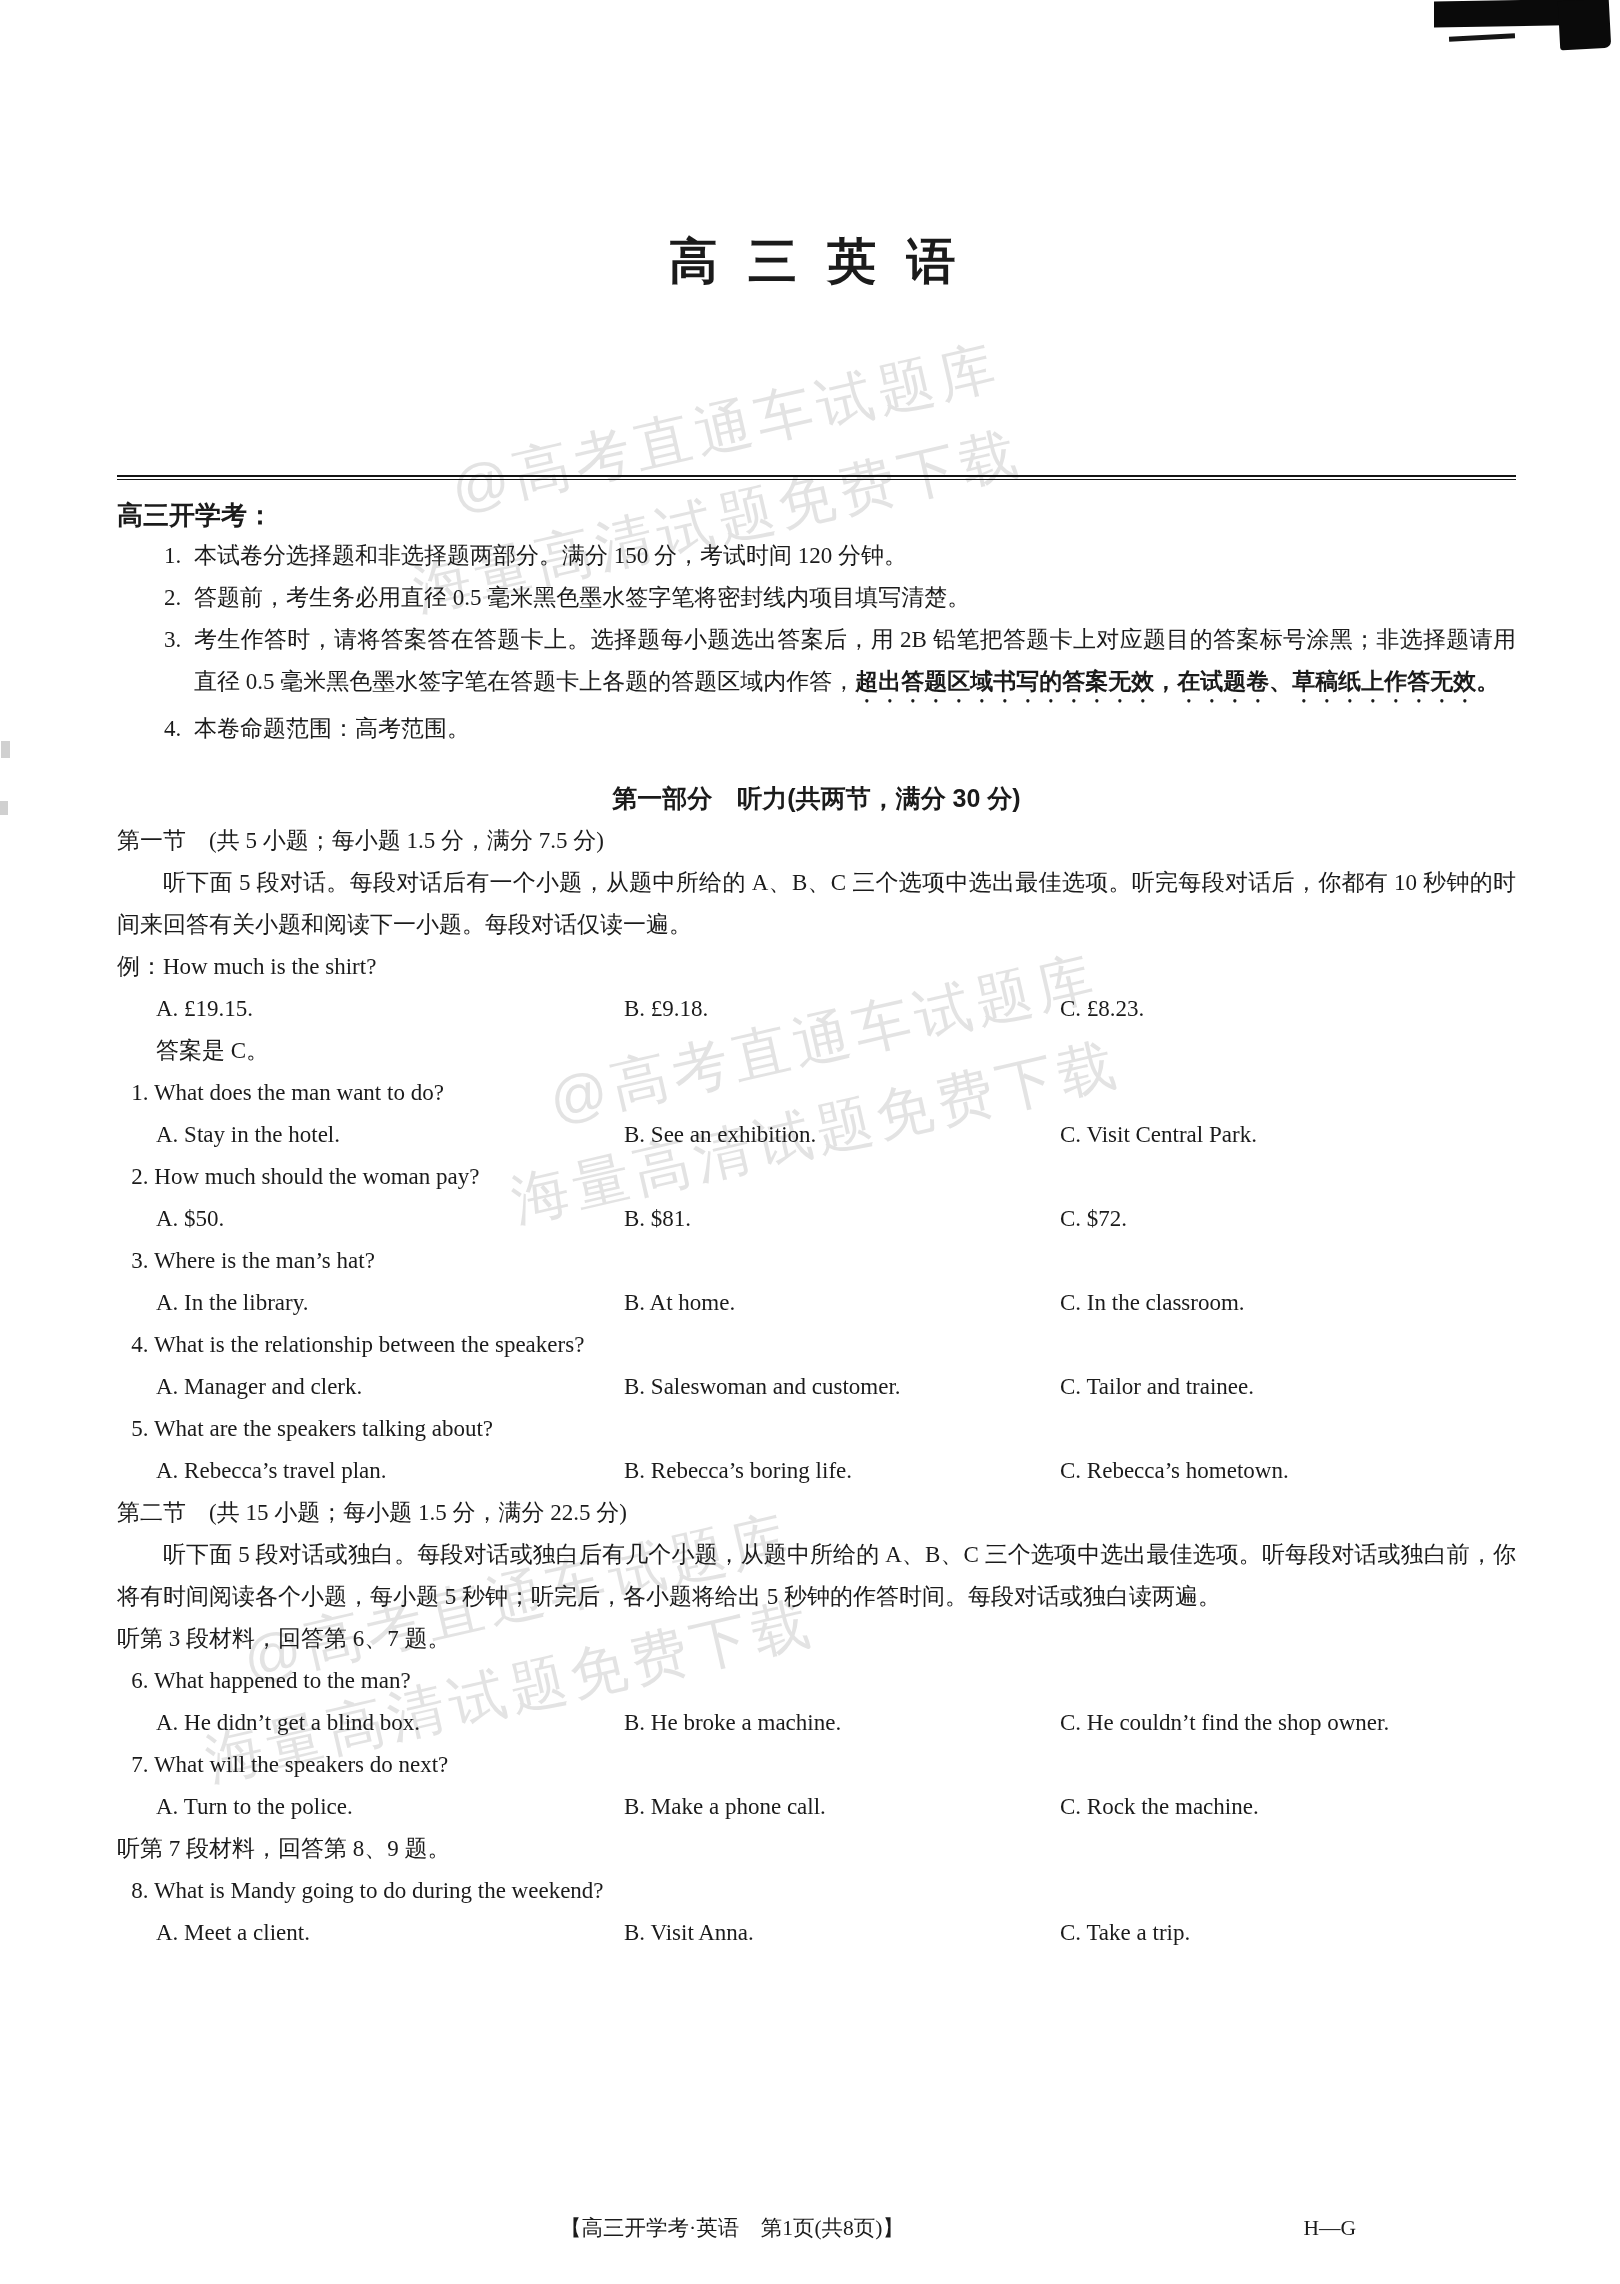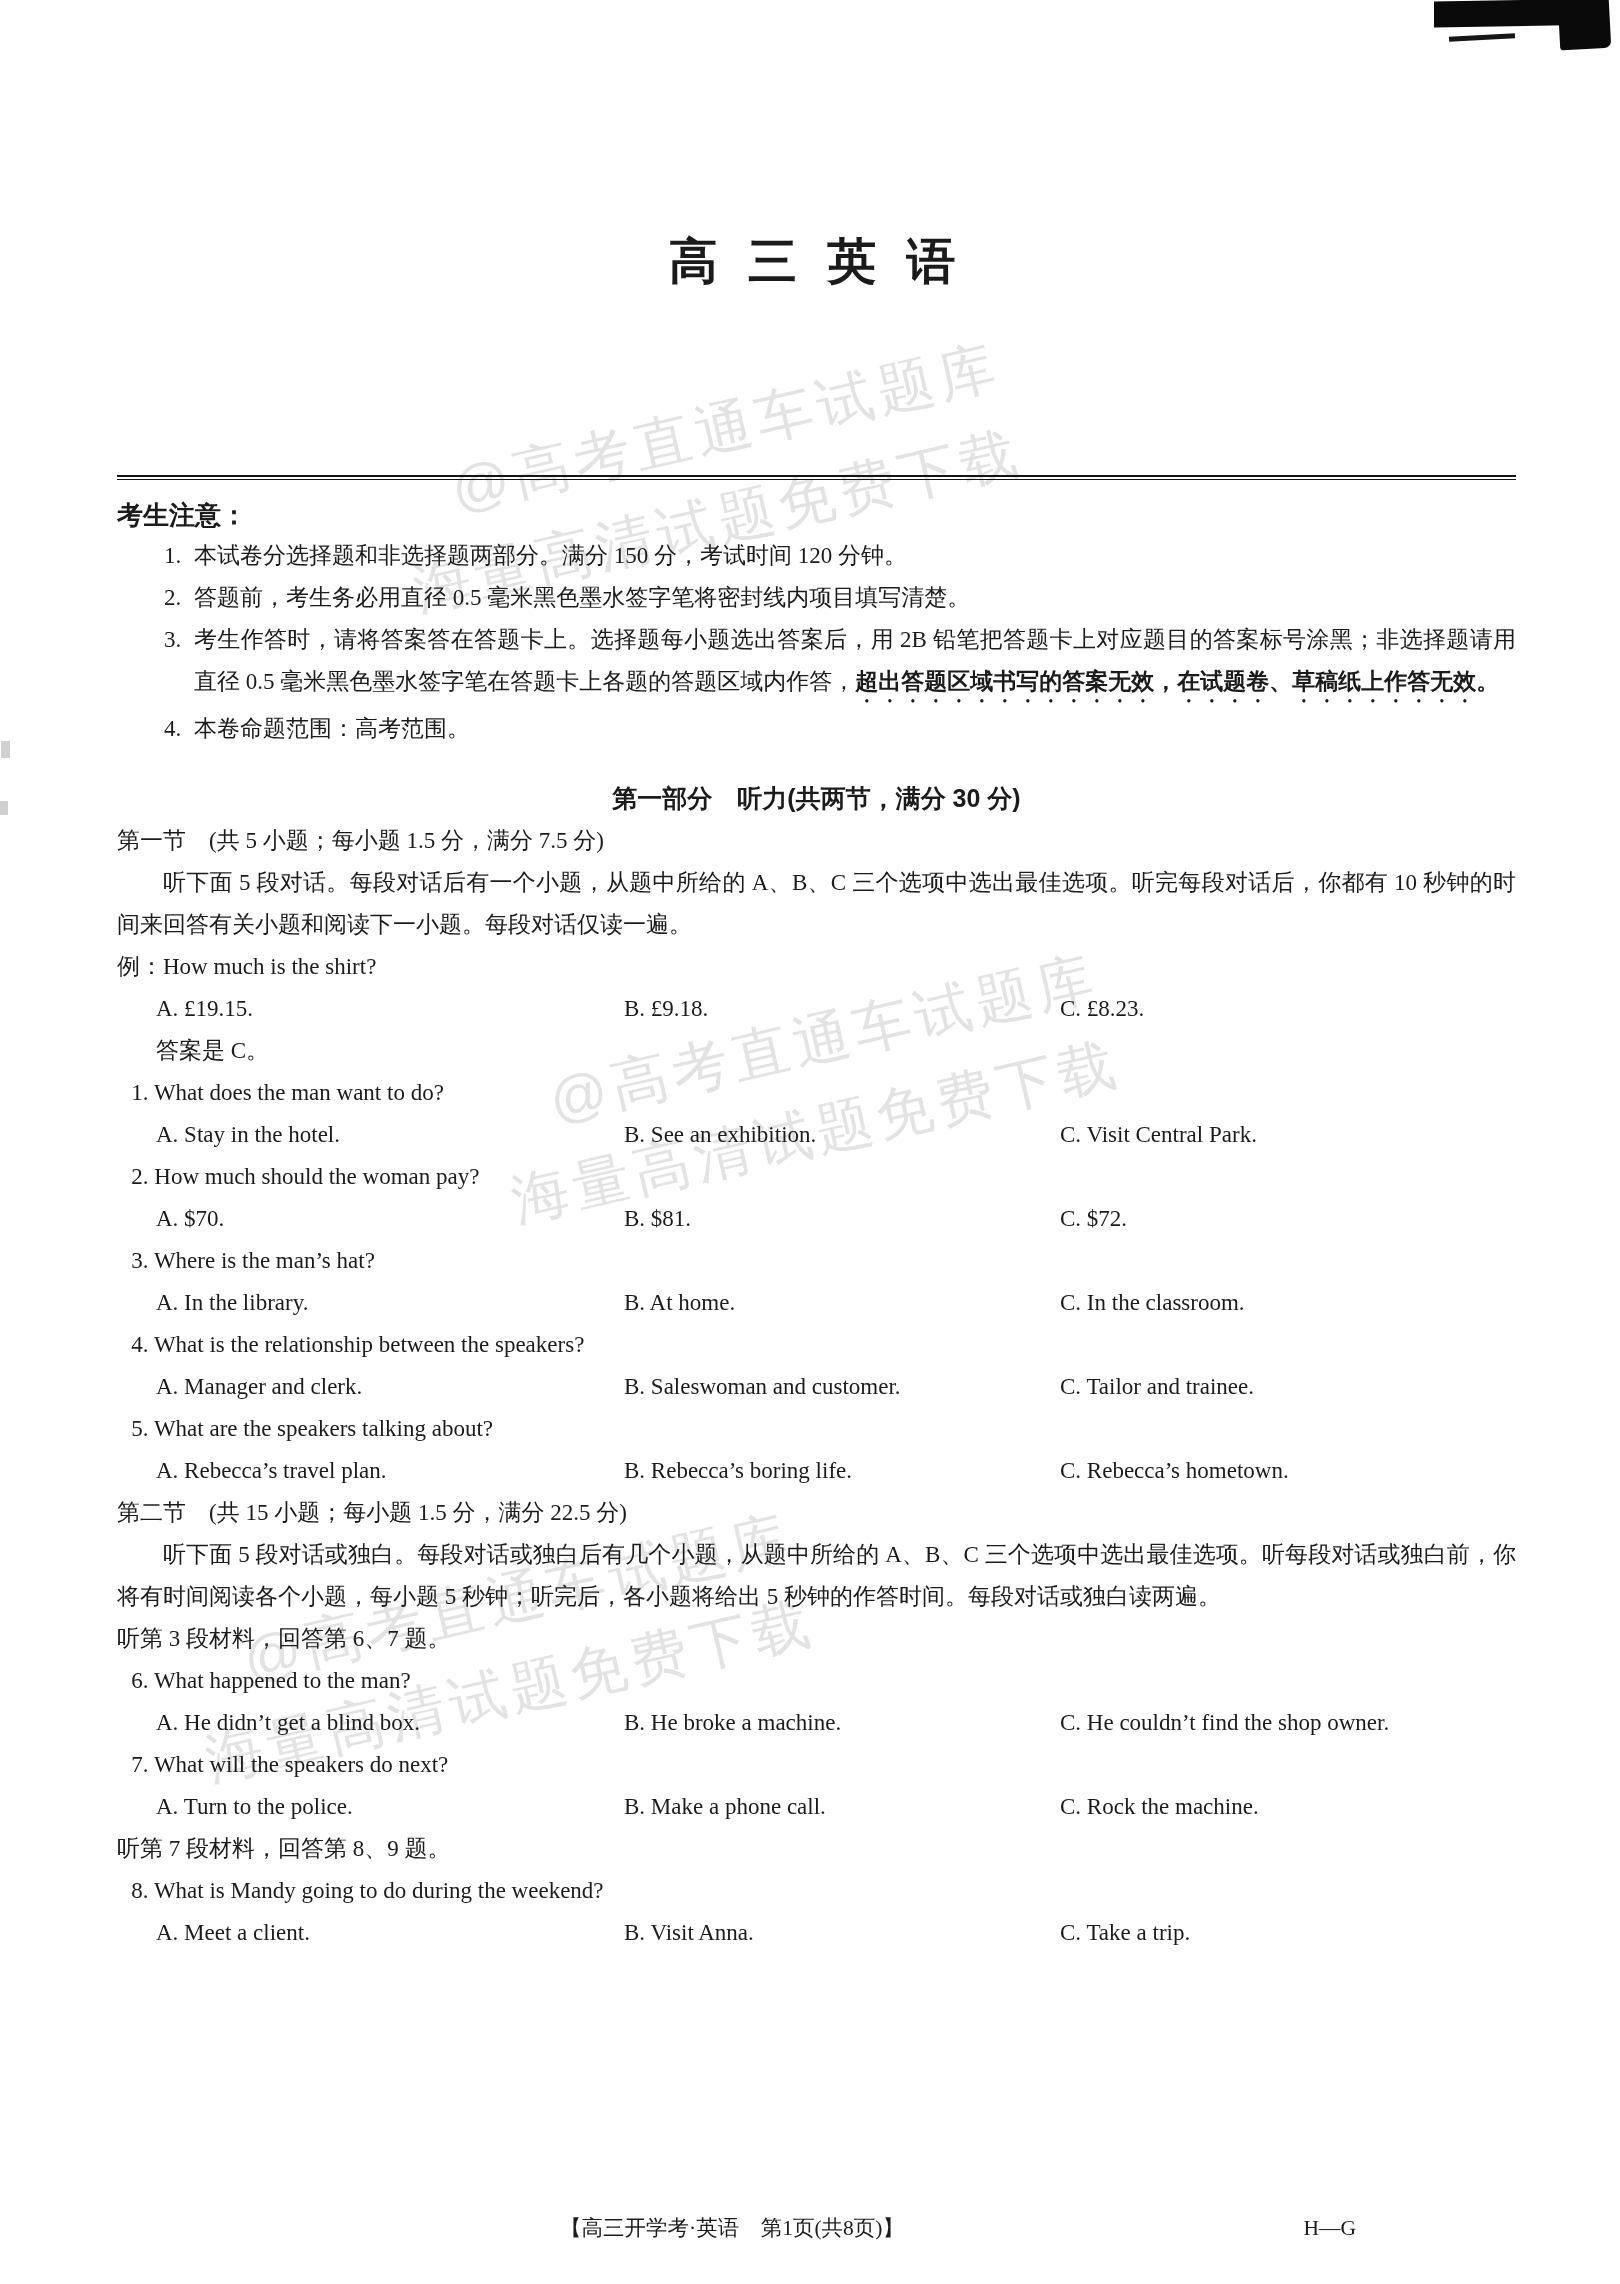--- a/index.html
+++ b/index.html
@@ -139,21 +139,21 @@
   <div>@高考直通车试题库</div>
   <div class="wm-line2">海量高清试题免费下载</div>
 </div>
 
 <div class="content">
 
   <div class="page-title">高 三 英 语</div>
 
   <div class="double-rule"></div>
 
-  <div class="notice-heading">考生注意：</div>
+  <div class="notice-heading">高三开学考：</div>
 
   <div class="notice-item">
     <span class="num">1.</span>
     <span class="txt"><span>本试卷分选择题和非选择题两部分。满分 150 分，考试时间 120 分钟。</span></span>
   </div>
   <div class="notice-item">
     <span class="num">2.</span>
     <span class="txt"><span>答题前，考生务必用直径 0.5 毫米黑色墨水签字笔将密封线内项目填写清楚。</span></span>
   </div>
   <div class="notice-item">
@@ -183,21 +183,21 @@
     <div class="q-text">1. What does the man want to do?</div>
     <div class="options">
       <span>A. Stay in the hotel.</span>
       <span>B. See an exhibition.</span>
       <span>C. Visit Central Park.</span>
     </div>
   </div>
   <div class="question">
     <div class="q-text">2. How much should the woman pay?</div>
     <div class="options">
-      <span>A. $70.</span>
+      <span>A. $50.</span>
       <span>B. $81.</span>
       <span>C. $72.</span>
     </div>
   </div>
   <div class="question">
     <div class="q-text">3. Where is the man’s hat?</div>
     <div class="options">
       <span>A. In the library.</span>
       <span>B. At home.</span>
       <span>C. In the classroom.</span>

